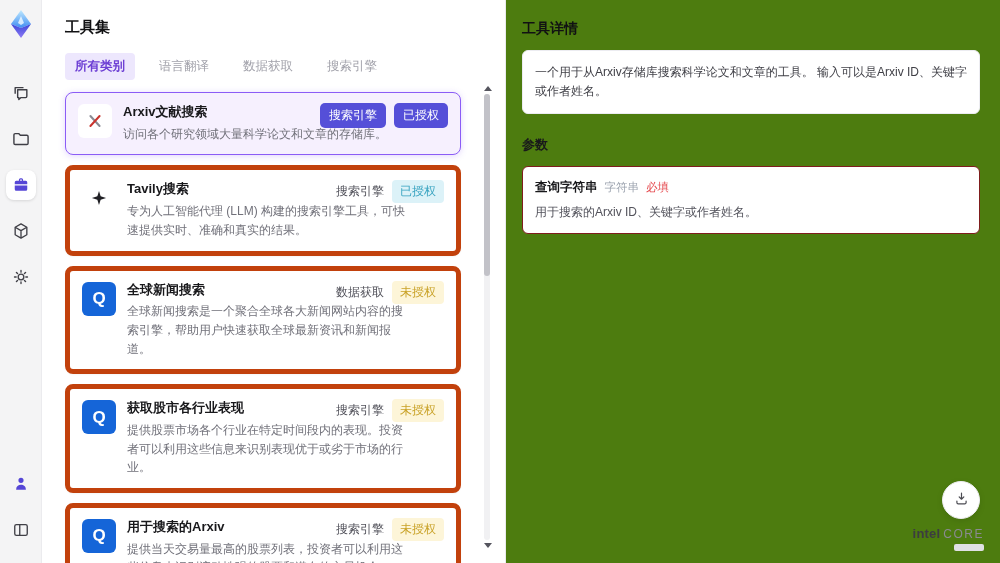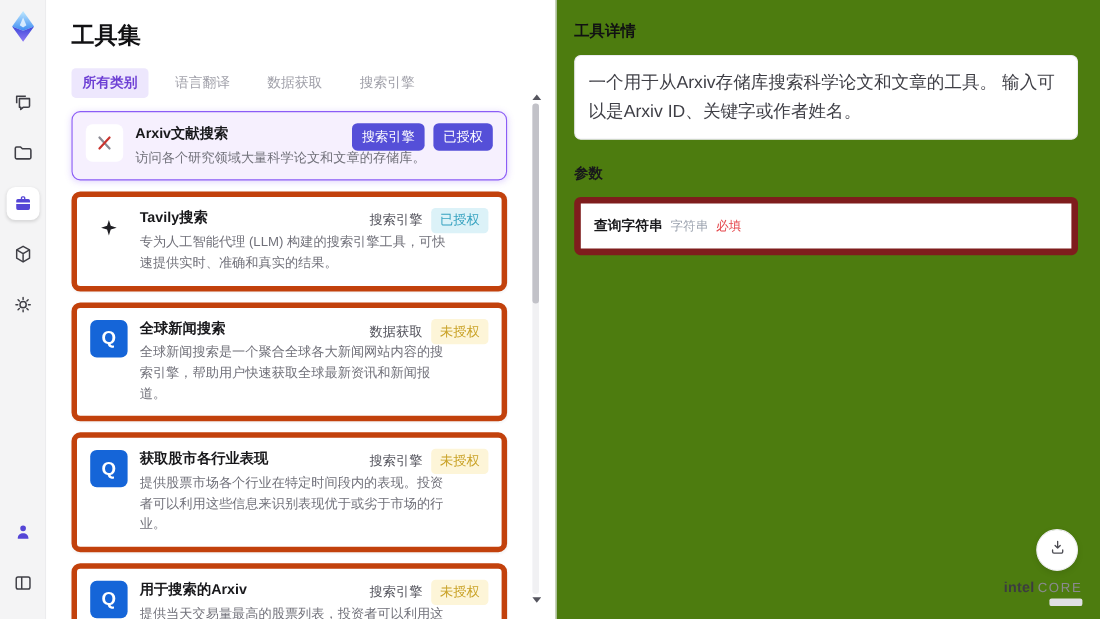--- a/index.html
+++ b/index.html
@@ -23,21 +23,21 @@
   }
   .rail-item svg { display:block; }
   .rail-item.active { background:#ffffff; box-shadow:0 1px 3px rgba(0,0,0,.12); }
   .rail-spacer { flex:1; }
 
   
   .list-panel {
     position:absolute; left:42px; top:0; width:463px; height:563px;
     background:#fff; padding:18px 0 0 23px;
   }
-  .list-title { font-size:21px; font-weight:700; color:#111113; }
+  .list-title { font-size:15px; font-weight:700; color:#111113; }
   .tabs { display:flex; align-items:center; gap:14px; margin-top:16px; }
   .tab {
     font-size:12.5px; color:#a1a1aa; padding:5px 10px; border-radius:4px; cursor:pointer;
     white-space:nowrap;
   }
   .tab.active { background:#ede7fd; color:#6d3fd4; font-weight:600; }
 
   .cards { margin-top:12px; width:396px; display:flex; flex-direction:column; gap:10px; }
   .card {
     position:relative; background:#fff; border:5px solid #c2410c; border-radius:8px;
@@ -83,24 +83,24 @@
 
   
   .detail-panel {
     position:absolute; left:505px; top:0; width:495px; height:563px;
     border-left:1px solid #eaeaee; background:#4d7c0f; padding:20px 20px 0 16px;
   }
   .detail-title { font-size:14px; font-weight:700; color:#111113; }
   .section-heading { font-size:13px; font-weight:700; color:#18181b; margin-top:22px; }
   .intro-box {
     margin-top:12px; border:1px solid #ececf1; border-radius:6px; background:#fff;
-    padding:12px; font-size:16px; color:#3f3f46; line-height:1.6;
+    padding:12px; font-size:12px; color:#3f3f46; line-height:1.6;
   }
   .param-box {
-    margin-top:12px; border:6px solid #7f1d1d; border-radius:6px; background:#fff;
+    margin-top:12px; border:1px solid #7f1d1d; border-radius:6px; background:#fff;
     padding:12px;
   }
   .param-head { display:flex; align-items:baseline; gap:7px; }
   .param-name { font-size:12.5px; font-weight:700; color:#18181b; }
   .param-type { font-size:11.5px; color:#9ca3af; }
   .param-required { font-size:11.5px; color:#e5484d; }
   .param-desc { margin-top:8px; font-size:12px; color:#52525b; }
 
   
   .download-btn {
@@ -306,20 +306,21 @@
 
   <div class="intro-box">一个用于从Arxiv存储库搜索科学论文和文章的工具。 输入可以是Arxiv ID、关键字或作者姓名。</div>
 
   <div class="section-heading">参数</div>
   <div class="param-box">
     <div class="param-head">
       <span class="param-name">查询字符串</span>
       <span class="param-type">字符串</span>
       <span class="param-required">必填</span>
     </div>
+    <div class="param-desc">用于搜索的Arxiv ID、关键字或作者姓名。</div>
   </div>
 </section>
 
 <div class="download-btn">
   <span>
     <svg viewBox="0 0 24 24" width="17" height="17" fill="none" stroke="#4b4b52" stroke-width="1.7" stroke-linecap="round" stroke-linejoin="round">
       <path d="M12 4.5v8.5m0 0l-3.3-3.3M12 13l3.3-3.3"></path>
       <path d="M5.5 15.5v2.2a1.8 1.8 0 0 0 1.8 1.8h9.4a1.8 1.8 0 0 0 1.8-1.8v-2.2"></path>
     </svg>
   </span>

